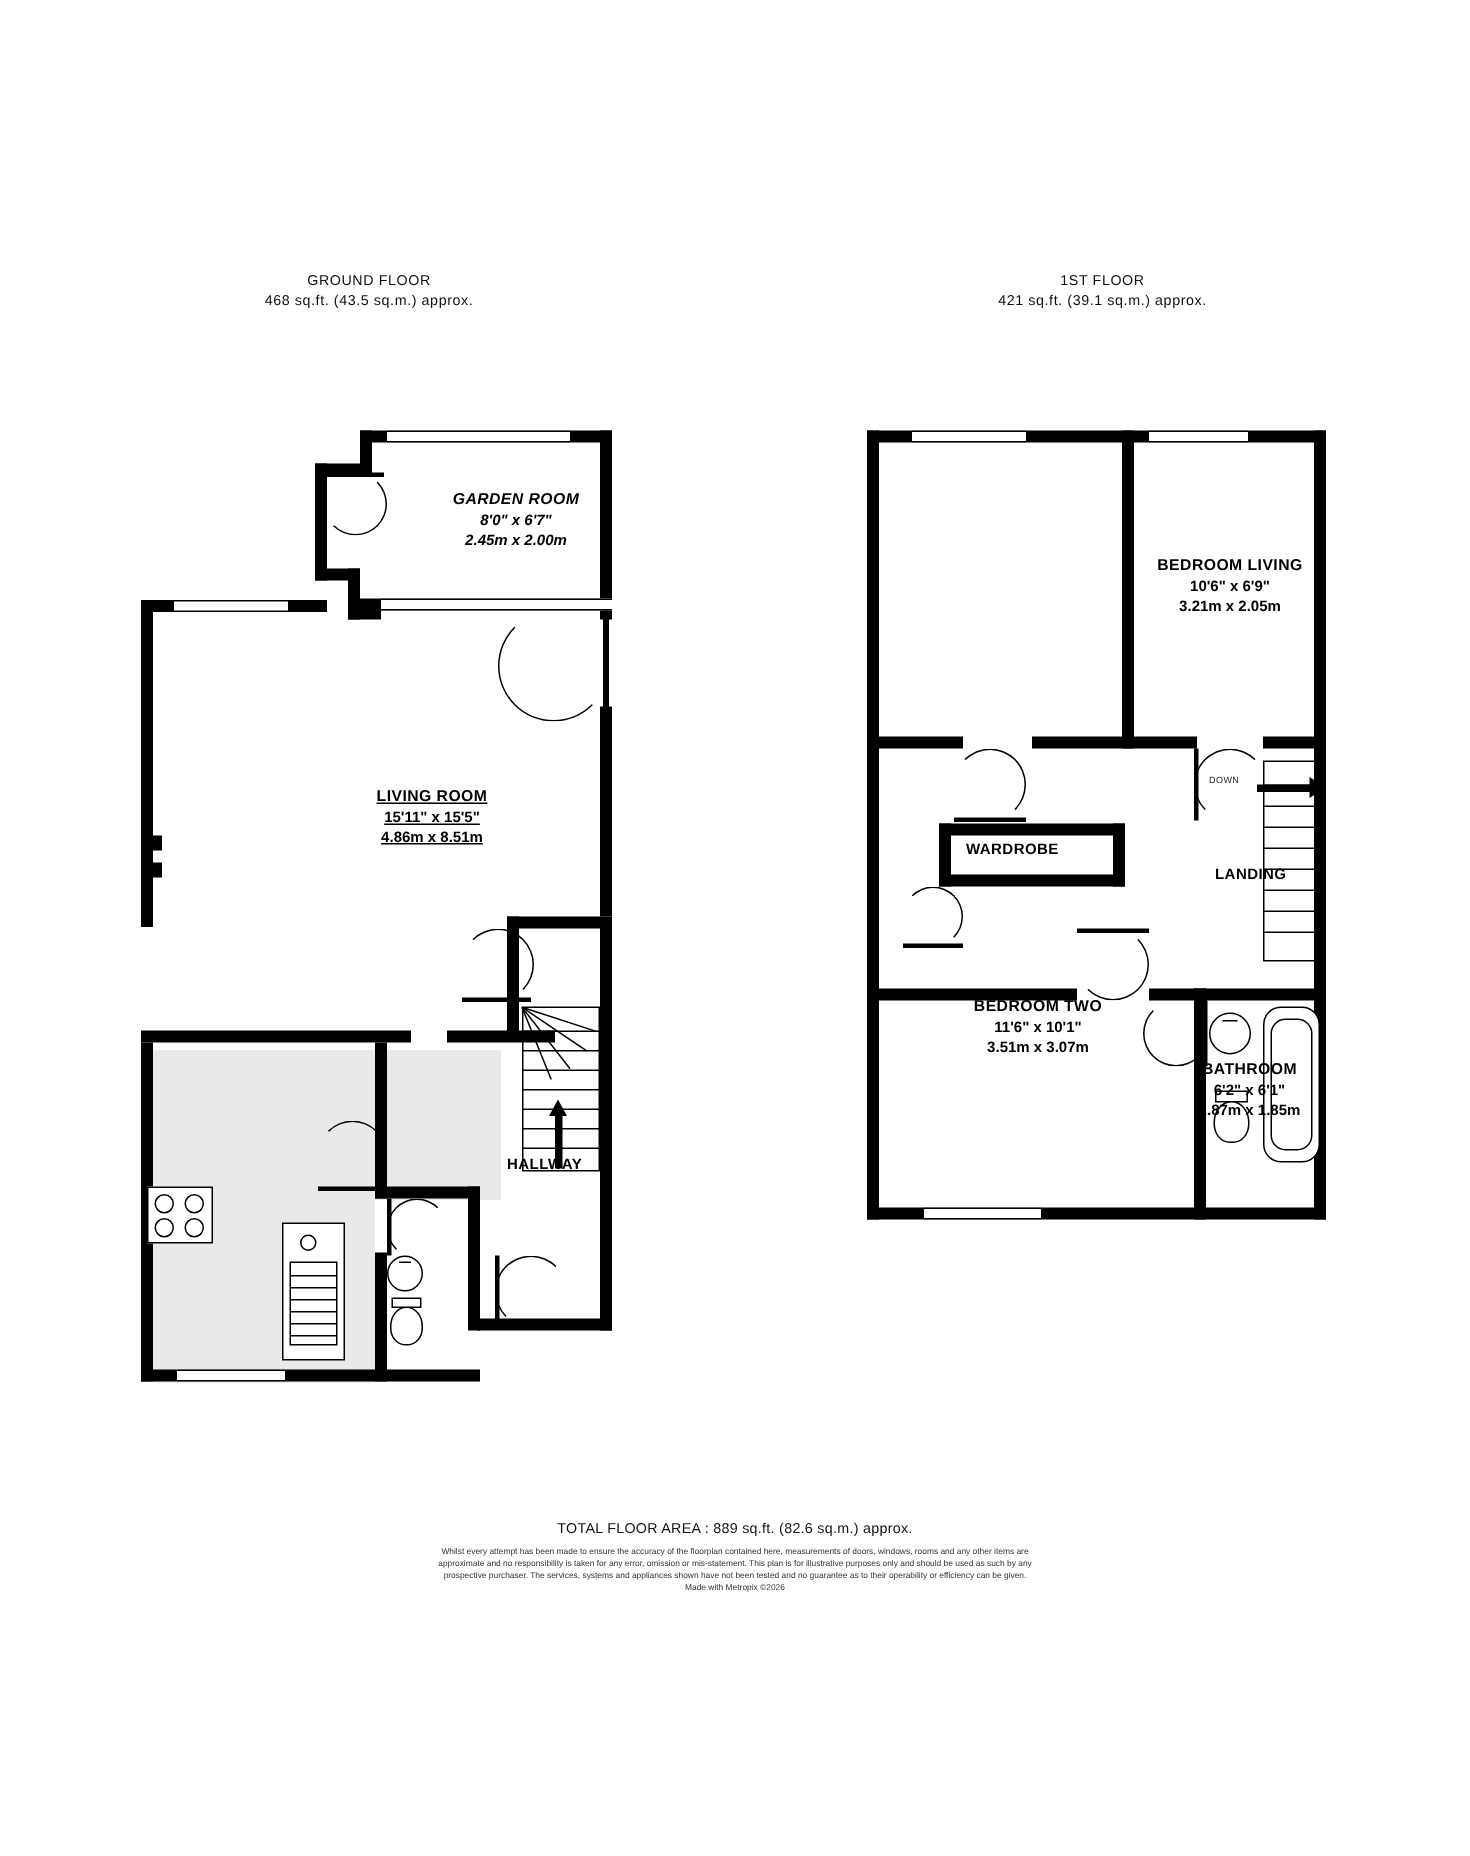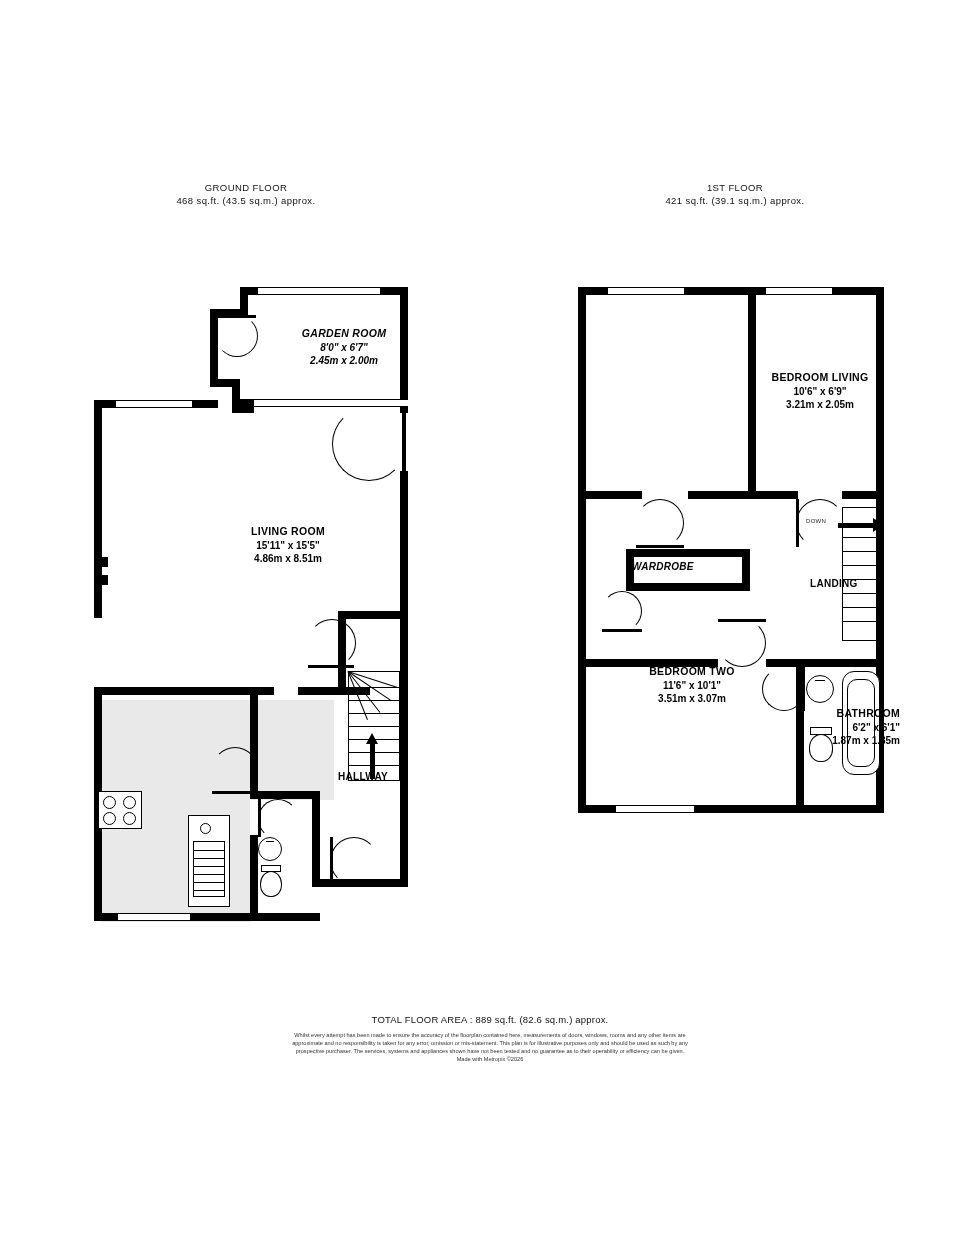--- a/index.html
+++ b/index.html
@@ -250,21 +250,21 @@
     <div class="wall" style="left:14px; top:412px; width:172px; height:8px;"></div>
     <div class="wall" style="left:186px; top:412px; width:8px; height:8px;"></div>
     <div class="wall" style="left:218px; top:412px; width:72px; height:8px;"></div>
 
     <div class="wall" style="left:258px; top:336px; width:8px; height:80px;"></div>
     <div class="wall" style="left:258px; top:336px; width:62px; height:8px;"></div>
 
     <div class="arc tr" style="left:228px; top:344px; width:48px; height:48px;"></div>
     <div class="wall" style="left:228px; top:390px; width:46px; height:3px;"></div>
 
-    <div class="room-label" style="left:118px; top:250px; width:180px;">
+    <div class="room-label" style="left:118px; top:250px; width:180px;text-decoration:underline;">
       <span class="name">LIVING ROOM</span>
       <span class="imp">15'11"  x 15'5"</span>
       <span class="met">4.86m  x 8.51m</span>
     </div>
 
     <div class="room-label" style="left:184px; top:52px; width:160px;font-style:italic;">
       <span class="name">GARDEN ROOM</span>
       <span class="imp">8'0"  x 6'7"</span>
       <span class="met">2.45m  x 2.00m</span>
     </div>
@@ -358,21 +358,21 @@
 
     <div class="wall" style="left:186px; top:216px; width:42px; height:8px;"></div>
     <div class="wall" style="left:272px; top:216px; width:42px; height:8px;"></div>
     <div class="arc tl" style="left:226px; top:224px; width:48px; height:48px;"></div>
     <div class="wall" style="left:226px; top:224px; width:3px; height:48px;"></div>
 
     <div class="wall" style="left:56px; top:274px; width:124px; height:8px;"></div>
     <div class="wall" style="left:56px; top:274px; width:8px; height:42px;"></div>
     <div class="wall" style="left:172px; top:274px; width:8px; height:42px;"></div>
     <div class="wall" style="left:56px; top:308px; width:124px; height:8px;"></div>
-    <div class="small-label" style="left:62px; top:286px;font-style:italic;">WARDROBE</div>
+    <div class="small-label" style="left:74px; top:286px;">WARDROBE</div>
 
     <div class="arc tr" style="left:32px; top:316px; width:40px; height:40px;"></div>
     <div class="wall" style="left:32px; top:354px; width:40px; height:3px;"></div>
 
     <div class="small-label" style="left:224px; top:303px;margin-left:16px;">LANDING</div>
 
     <div class="wall" style="left:8px; top:384px; width:140px; height:8px;"></div>
     <div class="wall" style="left:196px; top:384px; width:38px; height:8px;"></div>
     <div class="wall" style="left:226px; top:384px; width:8px; height:8px;"></div>
 
@@ -416,21 +416,21 @@
       <span class="imp">10'6"  x 6'9"</span>
       <span class="met">3.21m  x 2.05m</span>
     </div>
 
     <div class="room-label" style="left:36px; top:390px; width:172px;">
       <span class="name">BEDROOM TWO</span>
       <span class="imp">11'6"  x 10'1"</span>
       <span class="met">3.51m  x 3.07m</span>
     </div>
 
-    <div class="room-label" style="left:196px; top:432px; width:134px;text-align:right;">
+    <div class="room-label" style="left:196px; top:432px; width:134px;">
       <span class="name">BATHROOM</span>
       <span class="imp">6'2"  x 6'1"</span>
       <span class="met">1.87m  x 1.85m</span>
     </div>
   </div>
 
   <div id="footer">
     <div class="total">TOTAL FLOOR AREA : 889 sq.ft. (82.6 sq.m.) approx.</div>
     <div class="disclaimer" style="width:420px; margin:6px auto 0 auto;">Whilst every attempt has been made to ensure the accuracy of the floorplan contained here, measurements of doors, windows, rooms and any other items are approximate and no responsibility is taken for any error, omission or mis-statement. This plan is for illustrative purposes only and should be used as such by any prospective purchaser. The services, systems and appliances shown have not been tested and no guarantee as to their operability or efficiency can be given.</div>
     <div class="made">Made with Metropix ©2026</div>

